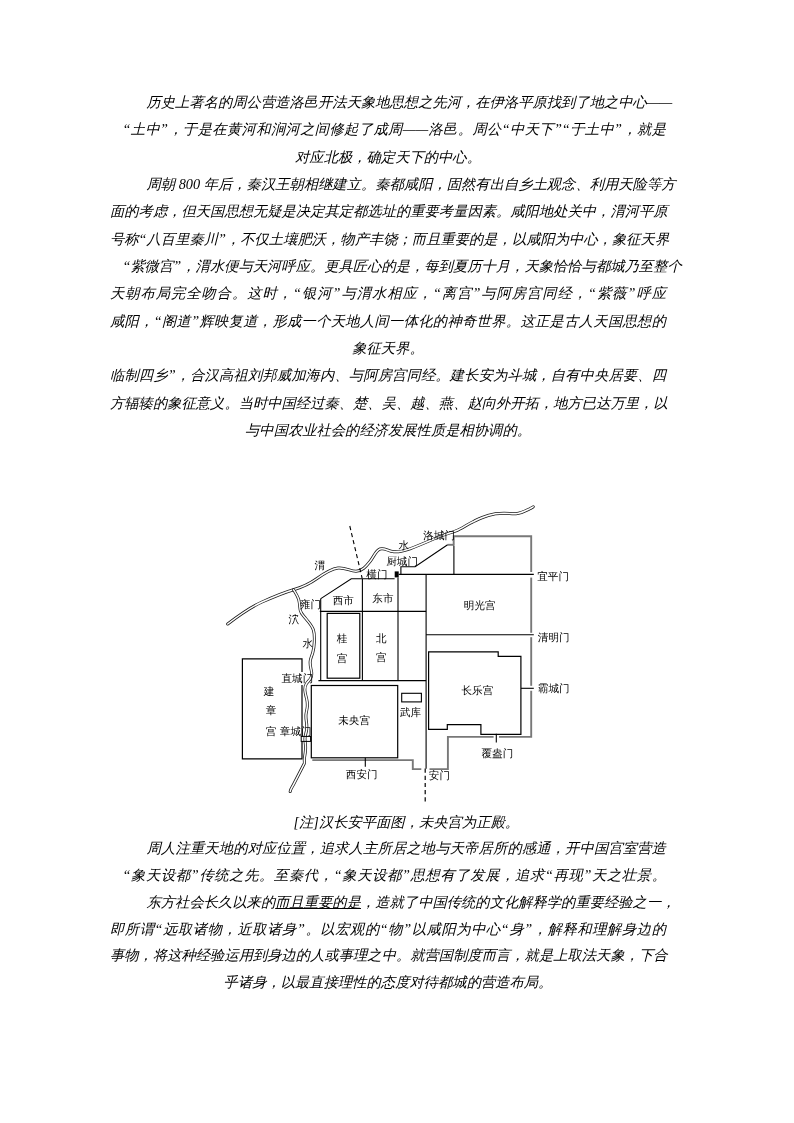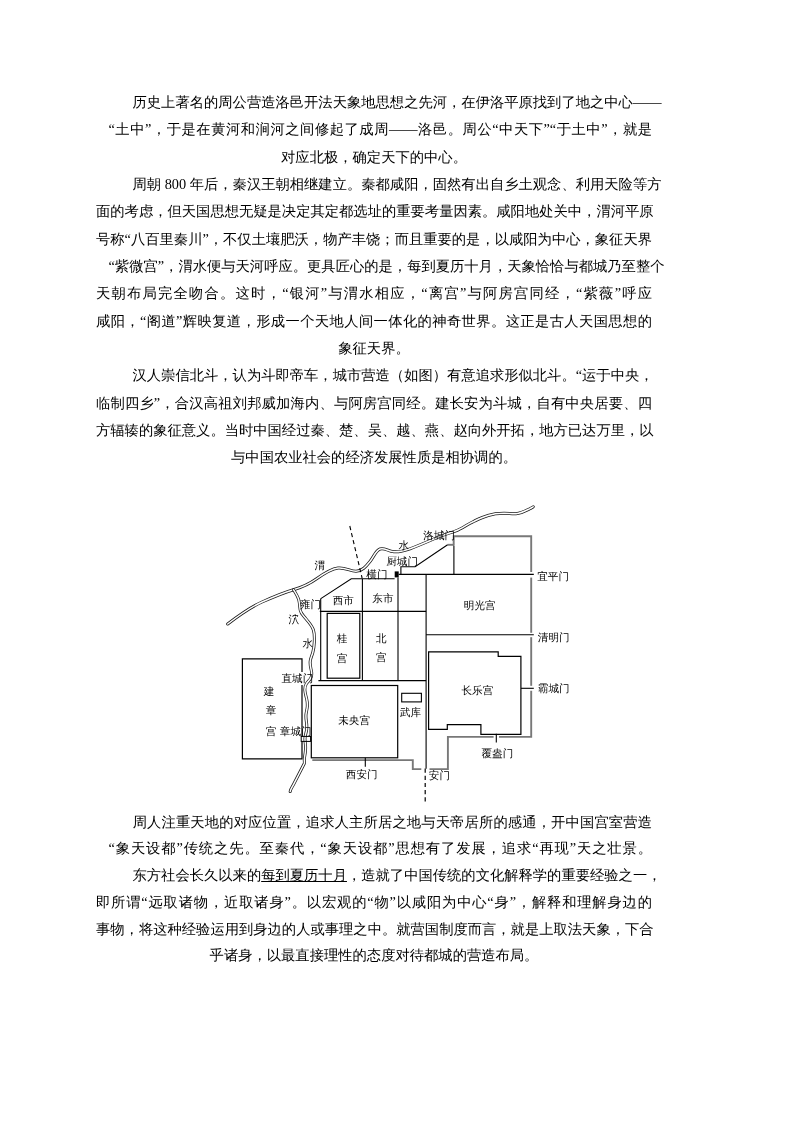--- a/index.html
+++ b/index.html
@@ -1,18 +1,18 @@
 <!DOCTYPE html>
 <html lang="zh"><head>
 <meta charset="utf-8">
 <style>
   html,body{margin:0;padding:0;background:#fff;}
   body{width:794px;height:1123px;position:relative;overflow:hidden;
        font-family:"Liberation Serif",serif;color:#000;}
-  .blk{position:absolute;left:96px;width:556px;font-size:14.3px;}
+  .blk{position:absolute;left:110px;width:556px;font-size:14.3px;font-style:italic;}
   .ln{height:27.33px;line-height:27.33px;white-space:nowrap;
       text-align:justify;text-align-last:justify;}
   .lnl{height:27.33px;line-height:27.33px;white-space:nowrap;text-align:center;}
   .blk2 .ln,.blk2 .lnl{height:26.76px;line-height:26.76px;}
   .ind{display:inline-block;width:36.5px;}
   .qind{display:inline-block;width:12.5px;}
   svg text{font-family:"Liberation Serif",serif;font-size:10.6px;fill:#000;}
 </style>
 </head>
 <body>
@@ -23,21 +23,20 @@
 <div class="lnl">对应北极，确定天下的中心。</div>
 
 <div class="ln"><span class="ind"></span>周朝 800 年后，秦汉王朝相继建立。秦都咸阳，固然有出自乡土观念、利用天险等方</div>
 <div class="ln">面的考虑，但天国思想无疑是决定其定都选址的重要考量因素。咸阳地处关中，渭河平原</div>
 <div class="ln">号称“八百里秦川”，不仅土壤肥沃，物产丰饶；而且重要的是，以咸阳为中心，象征天界</div>
 <div class="ln"><span class="qind"></span>“紫微宫”，渭水便与天河呼应。更具匠心的是，每到夏历十月，天象恰恰与都城乃至整个</div>
 <div class="ln">天朝布局完全吻合。这时，“银河”与渭水相应，“离宫”与阿房宫同经，“紫薇”呼应</div>
 <div class="ln">咸阳，“阁道”辉映复道，形成一个天地人间一体化的神奇世界。这正是古人天国思想的</div>
 <div class="lnl">象征天界。</div>
 
-<div class="ln"><span class="ind"></span>汉人崇信北斗，认为斗即帝车，城市营造（如图）有意追求形似北斗。“运于中央，</div>
 <div class="ln">临制四乡”，合汉高祖刘邦威加海内、与阿房宫同经。建长安为斗城，自有中央居要、四</div>
 <div class="ln">方辐辏的象征意义。当时中国经过秦、楚、吴、越、燕、赵向外开拓，地方已达万里，以</div>
 <div class="lnl">与中国农业社会的经济发展性质是相协调的。</div>
 </div>
 
 <svg style="position:absolute;left:180px;top:495px;" width="440" height="320" viewBox="180 495 440 320">
 <defs>
 <path id="wei" d="M227.7,624 C240,614.5 252,606.5 262,602 C272,597.5 284,592.5 293.5,589.7 C303,587 310,583.5 317,578.5 C324,573.5 331,569 338,568 C345,567 350,571.3 356,571.3 C362,571.3 366,566.5 370,561.5 C374,556.5 375.5,550.8 380,549 C384.5,547.2 388,551.5 394,551.8 C400,552.1 404,551 410,548.8 C418,545.8 428,541.5 436,538 C444,534.5 450,533 456,530.8 C462,528.6 467,524.5 473,521.8 C478,518.9 482,517.6 488,515.5 C493,513.8 498,513.2 504,513.2 C509,513.2 512,514.1 516,513.7 C521,513.2 526,510.6 529.5,508.9 C531,508.1 532.4,507.5 533.2,506.8"></path>
 <path id="jue" d="M293.5,589.7 C296,593.5 297.9,596.5 298.8,600 C299.7,603.5 299.6,606.5 300.2,610 C300.9,614 303.5,615.5 306,618.8 C308.5,622.1 312,625.5 313.4,630 C314.8,634.5 314.4,638 314.3,642 C314.2,646 313.9,648.5 312.8,652.5 C311.8,656.2 310.5,658 310.2,661.5 C309.9,664.8 310.4,666.5 311.1,669.5 C311.8,672.3 312.1,674 311.3,676.8 C310.4,679.8 308.2,681 306.5,683.5 C305,685.7 304.7,687.5 304.9,690.5 C305.1,693.5 305.9,695.5 306.6,698.5 C307.3,701.5 307.5,703.5 307.3,706.5 C307.1,709.5 306.3,711.5 306,714.5 C305.7,717.5 306.1,719.5 306.5,722.5 C306.9,725.5 307,727.5 306.5,730.5 C306,733.5 305.2,735 305,738 C304.8,740.7 305.3,742.5 305.5,745.5 C305.7,748.2 305.6,750 305.2,753 C304.9,755.5 304.3,757.5 304.3,760 C304.3,761.5 304.6,762.5 304.3,763.5 L293.6,784.3 C292.2,787 290.6,788.8 290.2,791.5"></path>
 </defs>
@@ -160,21 +159,22 @@
 
 <text x="345.8" y="778">西安门</text>
 
 <text x="428.8" y="779.2">安门</text>
 
 <text x="481.5" y="756.6">覆盎门</text>
 </g>
 </svg>
 
 <div class="blk blk2" style="top:808.6px;">
+<div class="lnl"><span class="ind"></span>[注]汉长安平面图，未央宫为正殿。</div>
 
 <div class="ln"><span class="ind"></span>周人注重天地的对应位置，追求人主所居之地与天帝居所的感通，开中国宫室营造</div>
 <div class="ln"><span class="qind"></span>“象天设都”传统之先。至秦代，“象天设都”思想有了发展，追求“再现”天之壮景。</div>
 
-<div class="ln"><span class="ind"></span>东方社会长久以来的<u>每到夏历十月</u>，造就了中国传统的文化解释学的重要经验之一，</div>
+<div class="ln"><span class="ind"></span>东方社会长久以来的<u>而且重要的是</u>，造就了中国传统的文化解释学的重要经验之一，</div>
 <div class="ln">即所谓“远取诸物，近取诸身”。以宏观的“物”以咸阳为中心“身”，解释和理解身边的</div>
 <div class="ln">事物，将这种经验运用到身边的人或事理之中。就营国制度而言，就是上取法天象，下合</div>
 <div class="lnl">乎诸身，以最直接理性的态度对待都城的营造布局。</div>
 </div>
 
 </body></html>

